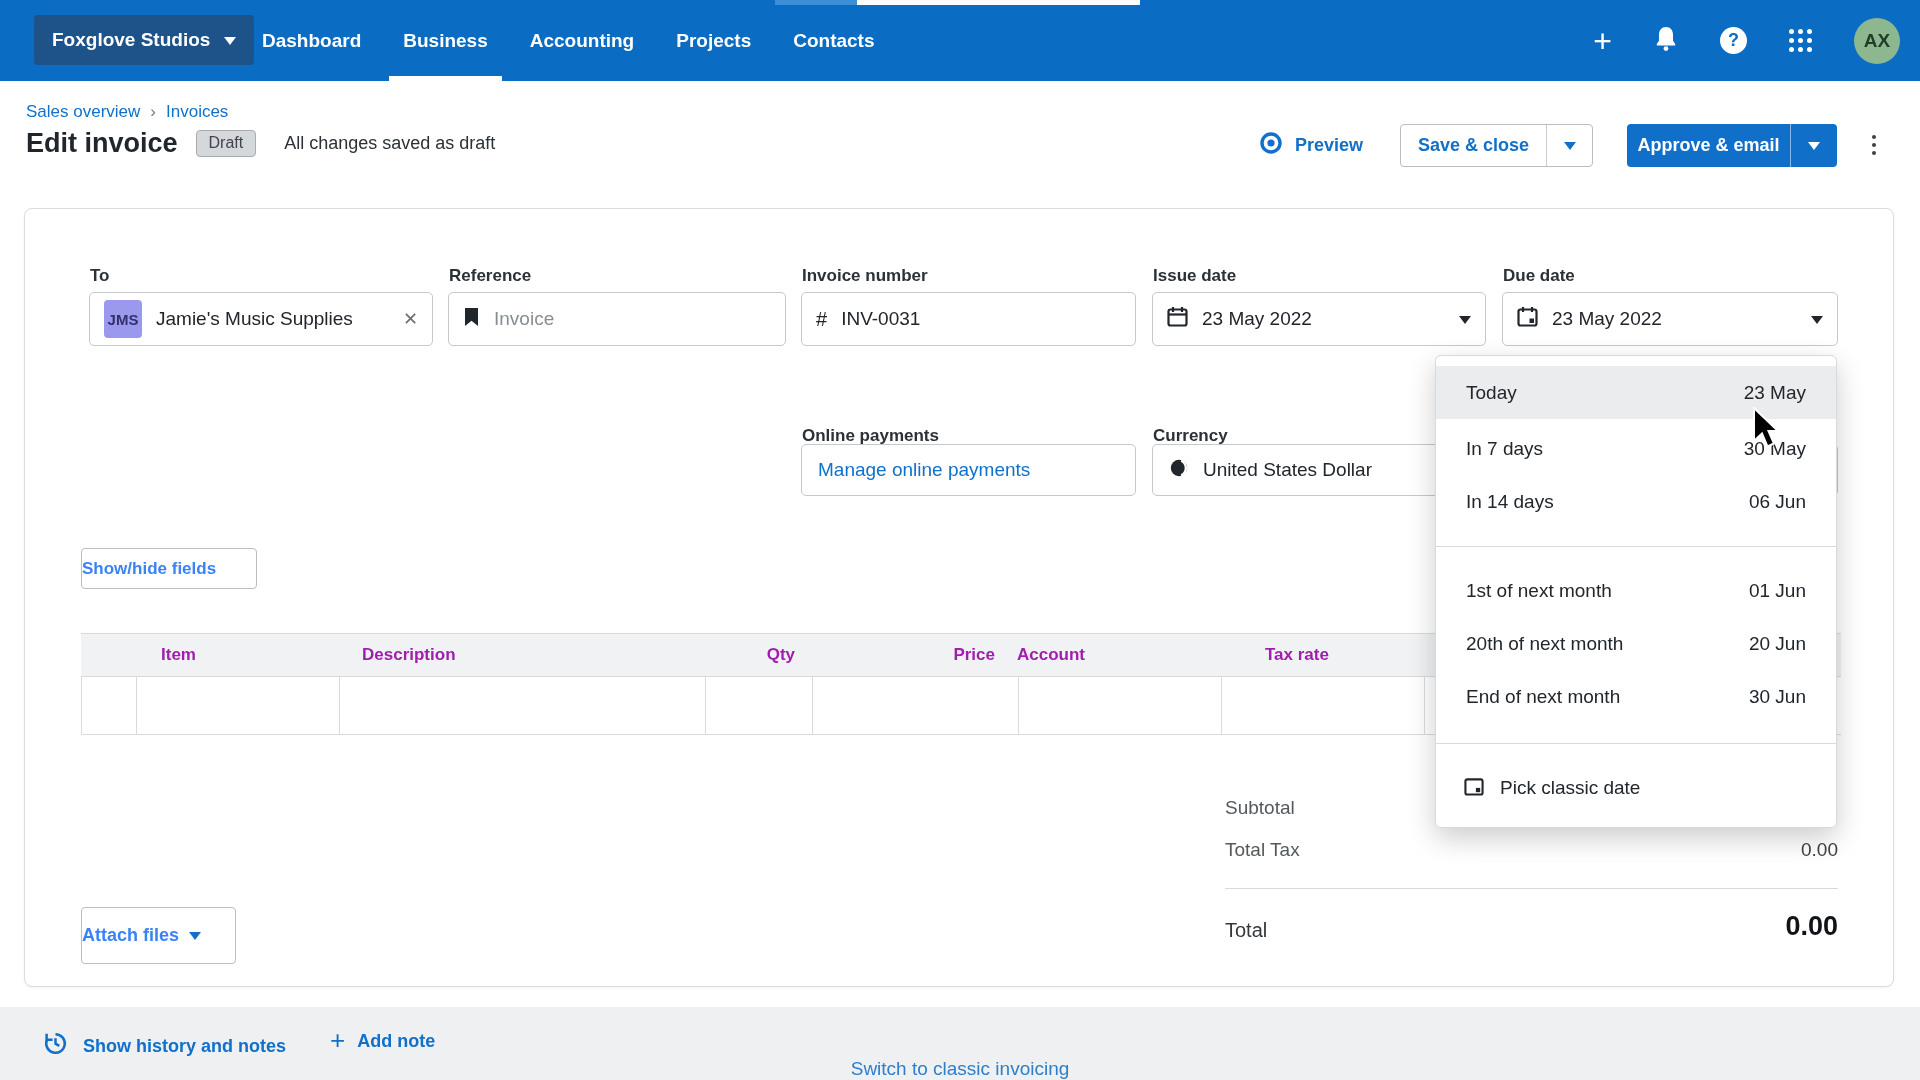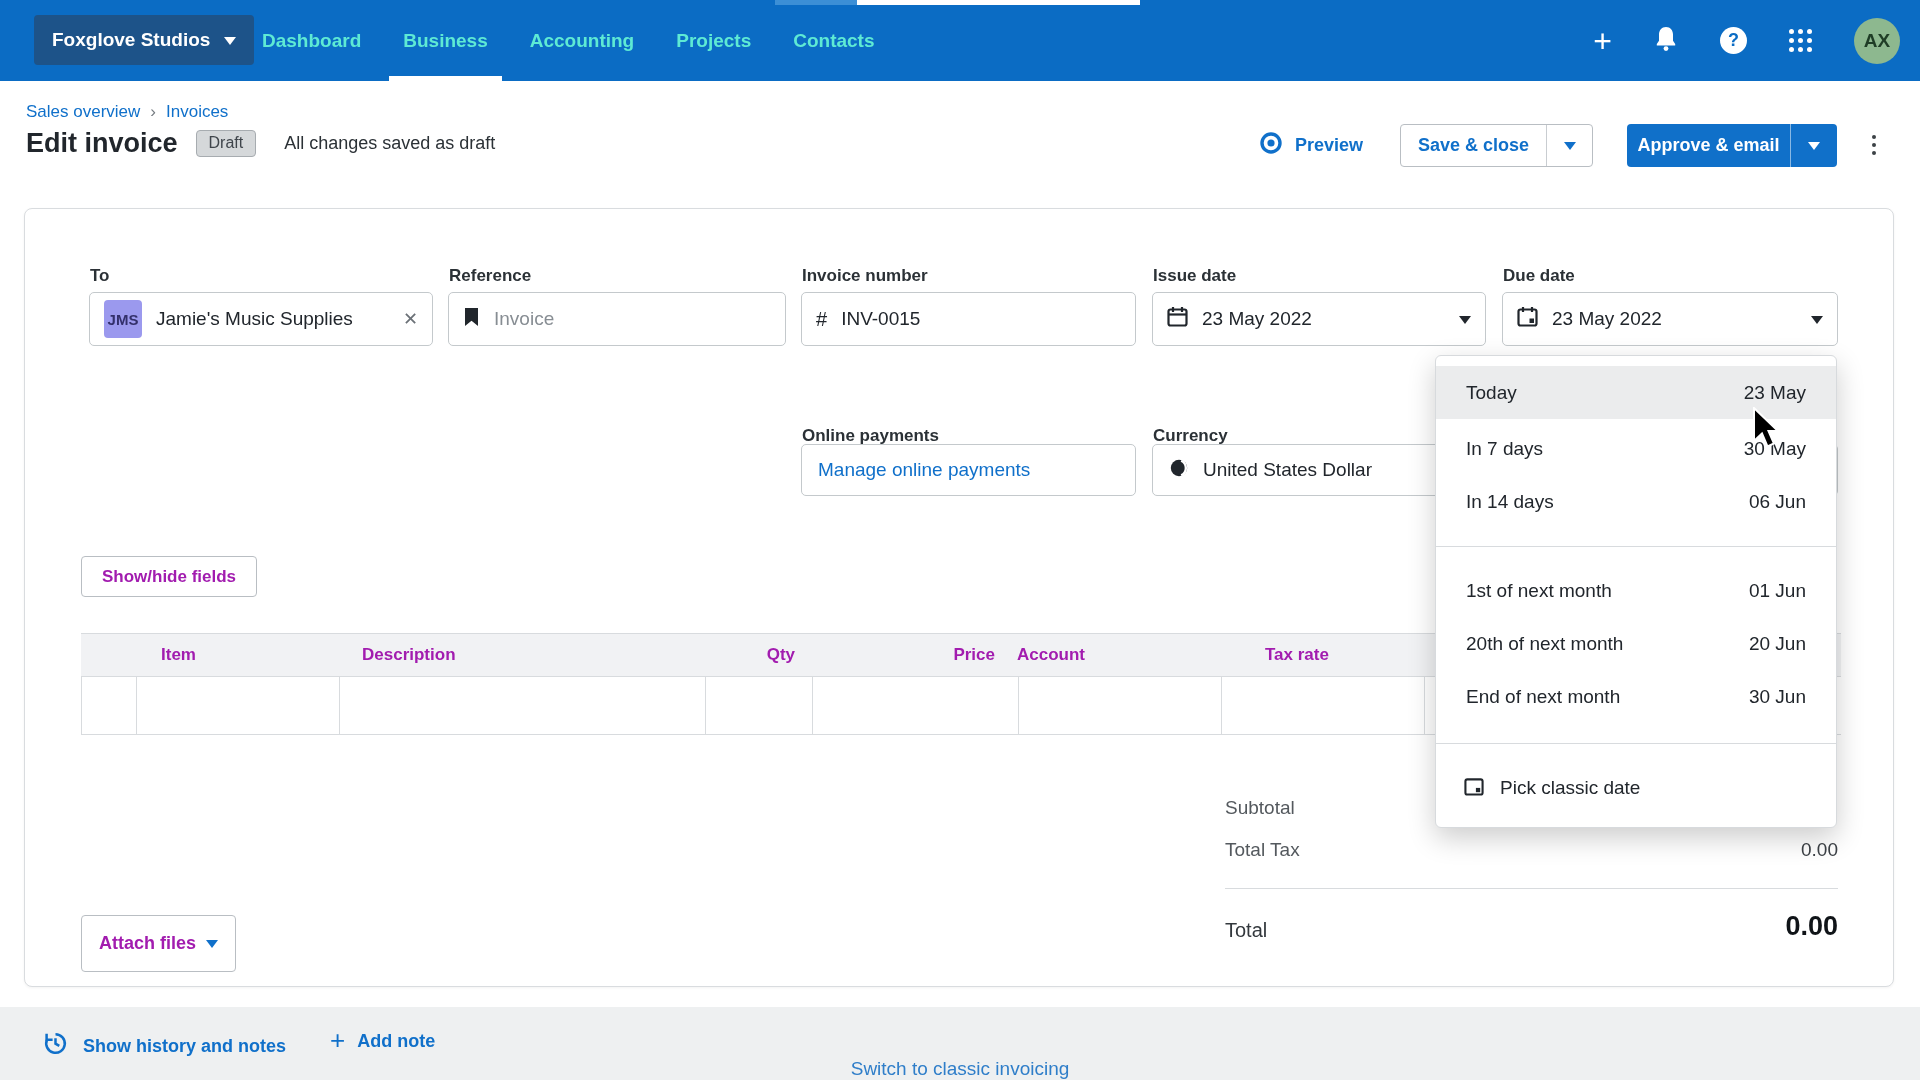--- a/index.html
+++ b/index.html
@@ -7,21 +7,21 @@
     font-family:"Liberation Sans", sans-serif; overflow:hidden; position:relative; }
 
   
   .navbar { position:absolute; left:0; top:0; width:1920px; height:81px; background:#0b6cc4; z-index:10; }
   .top-artifact-blue { position:absolute; left:775px; top:0; width:82px; height:5px; background:#3c8fd6; }
   .top-artifact-white { position:absolute; left:857px; top:0; width:283px; height:5px; background:#fff; }
   .org-box { position:absolute; left:34px; top:15px; height:50px; background:#1d5389; border-radius:4px;
     display:flex; align-items:center; gap:14px; padding:0 18px; color:#fff; font-size:19px; font-weight:bold; cursor:pointer; }
   .caret-w { width:0; height:0; border:6px solid transparent; border-top:8px solid #fff; margin-top:7px; }
   .nav-links { position:absolute; left:262px; top:0; height:81px; display:flex; gap:42px; }
-  .nav-item { display:flex; align-items:center; color:#5eead4; font-weight:bold; font-size:19px; position:relative; cursor:pointer; }
+  .nav-item { display:flex; align-items:center; color:#ffffff; font-weight:bold; font-size:19px; position:relative; cursor:pointer; }
   .nav-item.active::after { content:""; position:absolute; left:-14px; right:-14px; bottom:0; height:5px; background:#fff; }
   .nav-right { position:absolute; right:20px; top:0; height:81px; display:flex; align-items:center; gap:42px; }
   .plus-glyph { color:#fff; font-size:32px; font-weight:400; line-height:1; }
   .plus-glyph::before { content:"+"; }
   .help-icon { width:27px; height:27px; border-radius:50%; background:#fff; color:#0b6cc4;
     display:flex; align-items:center; justify-content:center; font-weight:bold; font-size:18px; }
   .help-icon::before { content:"?"; }
   .grid-icon { display:grid; grid-template-columns:repeat(3,5px); grid-gap:4px; }
   .grid-icon i { width:5px; height:5px; border-radius:50%; background:#fff; }
   .avatar { width:46px; height:46px; border-radius:50%; background:#8db88f; color:#1f3d26;
@@ -63,21 +63,21 @@
     display:flex; align-items:center; padding:0 16px; font-size:19px; color:#21262c; gap:14px; }
   .chip { width:38px; height:38px; border-radius:4px; background:#9b99ee; color:#33306b;
     display:flex; align-items:center; justify-content:center; font-size:15px; font-weight:bold; flex:none; }
   .close-x { margin-left:auto; color:#6b7177; font-size:18px; cursor:pointer; }
   .close-x::before { content:"✕"; }
   .placeholder { color:#878d93; }
   .hash { font-size:20px; color:#21262c; }
   .caret-d { width:0; height:0; border:6px solid transparent; border-top:8px solid #21262c; margin-top:7px; margin-left:auto; }
   .link-blue { color:#1070ca; cursor:pointer; }
   .btn-outline { position:absolute; background:#fff; border:1px solid #b9bec3; border-radius:4px;
-    color:#a21caf; font-weight:bold; display:flex; align-items:center; justify-content:center; gap:10px; cursor:pointer;margin-top:8px; }
+    color:#3b82f6; font-weight:bold; display:flex; align-items:center; justify-content:flex-start; gap:10px; cursor:pointer; }
   .showhide { left:56px; top:339px; width:176px; height:41px; font-size:17px; }
   .attach { left:56px; top:698px; width:155px; height:57px; font-size:18px; }
 
   
   .tbl-head { position:absolute; left:56px; top:424px; width:1760px; height:44px; background:#f1f2f4;
     border-top:1px solid #d8dbde; border-bottom:1px solid #d8dbde; }
   .th { position:absolute; top:11px; font-size:17px; font-weight:bold; color:#a21caf; }
   .tbl-row { position:absolute; left:56px; top:468px; width:1760px; height:58px; display:flex;
     border-bottom:1px solid #d8dbde; border-left:1px solid #d8dbde; }
   .tbl-row .cell { height:100%; border-right:1px solid #d8dbde; cursor:text; }
@@ -234,21 +234,21 @@
     <span>
       <svg width="17" height="20" viewBox="0 0 17 20">
           <path d="M2 1h13v18l-6.5-5.2L2 19z" fill="#21262c"></path>
         </svg>
     </span>
     <span class="placeholder">Invoice</span>
   </div>
 
   <div class="f-box" style="left:776px; width:335px;">
     <span class="hash">#</span>
-    <span>INV-0015</span>
+    <span>INV-0031</span>
   </div>
 
   <div class="f-box" style="left:1127px; width:334px;">
     <span>
       <svg width="21" height="21" viewBox="0 0 21 21">
         <rect x="1.5" y="3.5" width="18" height="16" rx="2" fill="none" stroke="#21262c" stroke-width="2.2"></rect>
         <line x1="6" y1="1" x2="6" y2="6" stroke="#21262c" stroke-width="2.2"></line>
         <line x1="15" y1="1" x2="15" y2="6" stroke="#21262c" stroke-width="2.2"></line>
         <line x1="2" y1="8.5" x2="19" y2="8.5" stroke="#21262c" stroke-width="2.2"></line>
       </svg>

